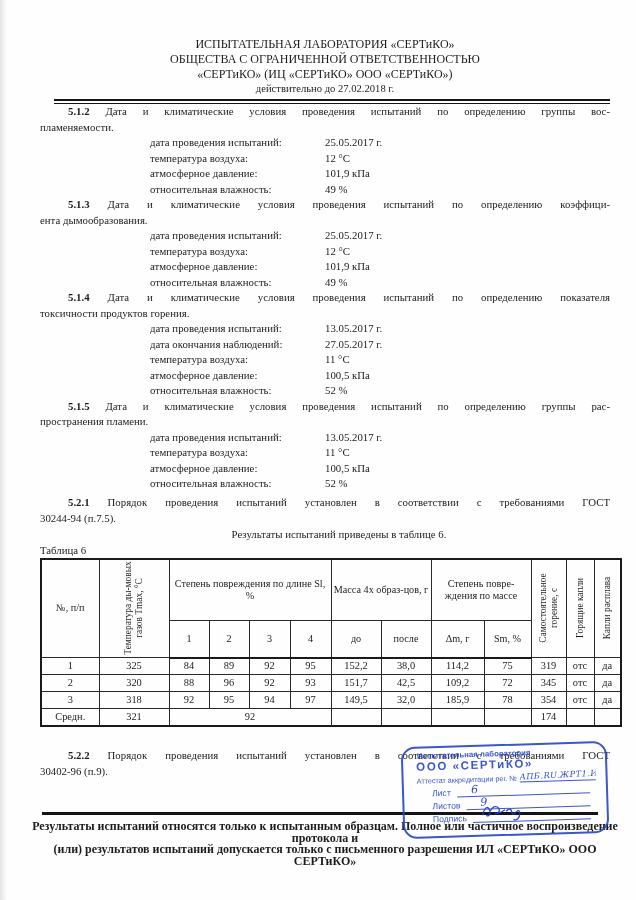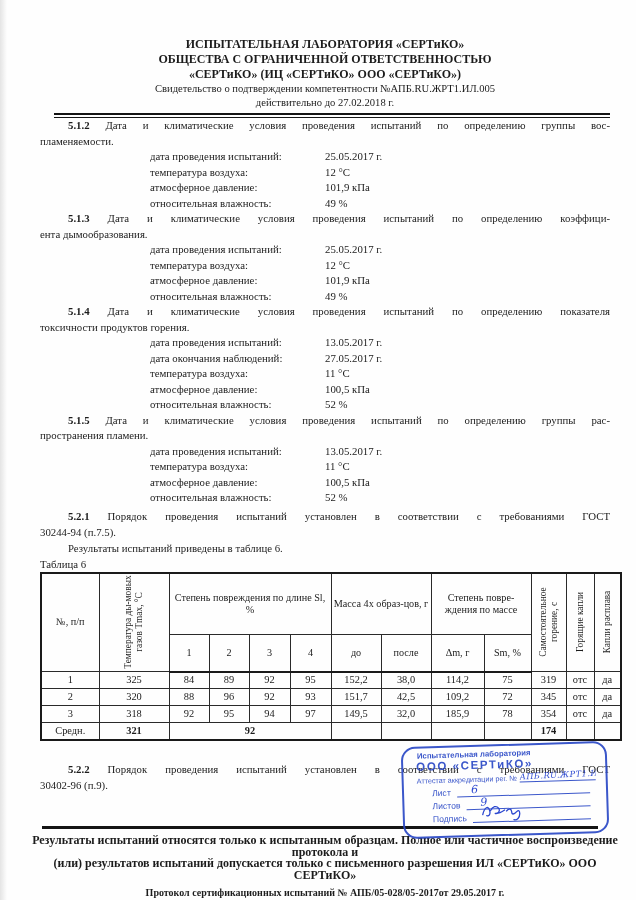--- a/index.html
+++ b/index.html
@@ -7,51 +7,51 @@
     position:relative; width:636px; height:900px; background:#fefefe;
     font-family:"Liberation Serif","DejaVu Serif",serif; color:#1c1c1c;
     overflow:hidden;
   }
   .page::before{ content:""; position:absolute; left:0; top:0; bottom:0; width:7px;
     background:linear-gradient(to right, rgba(0,0,0,0.10), rgba(0,0,0,0)); pointer-events:none;}
   .content { margin:0 26px 0 40px; width:570px; }
 
   
   .hdr { padding-top:37px; text-align:center; }
-  .hdr .hb { font-weight:bold; font-size:12px; line-height:15px; }
+  .hdr .hb { font-weight:normal; font-size:12px; line-height:15px; }
   .hdr .hr { font-size:10.6px; line-height:14px; }
   .rule2 { margin-top:3px; margin-left:14px; height:2px;
     border-top:2px solid #141414; border-bottom:1.5px solid #141414; }
 
   
   .sec { font-size:10.8px; line-height:15.5px; }
   .p1 { text-align:justify; text-align-last:justify; padding-left:28px; }
   .p2 { text-align:left; }
   .b  { font-weight:bold; }
   .cond { display:flex; padding-left:110px; line-height:15.5px; font-size:10.8px; }
   .cond .cl { width:175px; }
-  .res { padding-left:28px; font-size:10.8px; line-height:16px; }
+  .res { padding-left:28px; font-size:10.8px; line-height:16px;text-align:center; }
   .s521 { margin-top:2px; font-size:10.8px; line-height:16px; }
   .s522 { margin-top:20px; font-size:10.8px; line-height:16px; position:relative; z-index:1; }
   .tcap { font-size:10.8px; line-height:16px; }
 
   
   table.t6 { border-collapse:collapse; table-layout:fixed; width:580px;
     border:2px solid #1a1a1a; }
   .t6 td { border:1px solid #2a2a2a; text-align:center; vertical-align:middle;
     padding:0 1px; font-size:10.4px; line-height:1.15; }
   .t6 tr.h1 { height:62px; } .t6 tr.h2 { height:37px; }
   .t6 tr.h2 td { border-bottom:2px solid #1a1a1a; }
   .t6 td.vc { position:relative; overflow:hidden; }
   .t6 .vert { position:absolute; left:50%; top:50%; width:94px;
     transform:translate(-50%,-50%) rotate(-90deg); text-align:center;
     font-size:9.4px; line-height:1.12; }
   .t6 td.hd { font-size:10.2px; }
   .t6 tr.dr { height:17px; }
-  .t6 .bb { font-weight:bold; }
+  .t6 .bb { font-weight:normal; }
 
   
   .stamp { position:absolute; left:402px; top:744px; width:202px; height:88px;
     transform:rotate(-1.8deg); border:2.5px solid #2b49c6; border-radius:14px;
     color:#2b49c6; font-family:"Liberation Sans","DejaVu Sans",sans-serif;
     z-index:2; opacity:0.92; }
   .stamp .s1 { font-size:7.8px; font-weight:bold; padding:3px 0 0 14px; }
   .stamp .s2 { font-size:11.5px; font-weight:bold; letter-spacing:1.6px; padding:0 0 0 13px; }
   .stamp .s3 { display:flex; align-items:flex-end; font-size:7.2px; padding:1px 10px 0 13px; }
   .stamp .regul { flex:1; border-bottom:1.2px solid #2b49c6; margin-left:3px; height:11px;
@@ -74,21 +74,20 @@
 </head>
 <body>
 
 <div class="page">
   <div class="content">
 
     <div class="hdr">
       <div class="hb">ИСПЫТАТЕЛЬНАЯ ЛАБОРАТОРИЯ «СЕРТиКО»</div>
       <div class="hb">ОБЩЕСТВА С ОГРАНИЧЕННОЙ ОТВЕТСТВЕННОСТЬЮ</div>
       <div class="hb">«СЕРТиКО» (ИЦ «СЕРТиКО» ООО «СЕРТиКО»)</div>
-      <div class="hr">Свидетельство о подтверждении компетентности №АПБ.RU.ЖРТ1.ИЛ.005</div>
       <div class="hr">действительно до 27.02.2018 г.</div>
     </div>
     <div class="rule2"></div>
 
     <div class="sec">
       <div class="p1"><span class="b">5.1.2</span> <span>Дата и климатические условия проведения испытаний по определению группы вос-</span></div>
       <div class="p2">пламеняемости.</div>
       <div class="cond">
           <span class="cl">дата проведения испытаний:</span>
           <span>25.05.2017 г.</span>
@@ -289,21 +288,20 @@
     <div class="s522">
       <div class="p1"><span class="b">5.2.2</span> <span>Порядок проведения испытаний установлен в соответствии с требованиями ГОСТ</span></div>
       <div class="p2">30402-96 (п.9).</div>
     </div>
 
     <div class="frule"></div>
     <div class="disc">
       <div>Результаты испытаний относятся только к испытанным образцам. Полное или частичное воспроизведение протокола и</div>
       <div>(или) результатов испытаний допускается только с письменного разрешения ИЛ «СЕРТиКО» ООО СЕРТиКО»</div>
     </div>
-    <div class="proto">Протокол сертификационных испытаний № АПБ/05-028/05-2017от 29.05.2017 г.</div>
 
   </div>
 
   <div class="stamp">
     <div class="s1">Испытательная лаборатория</div>
     <div class="s2">ООО «СЕРТиКО»</div>
     <div class="s3">
       <span>Аттестат аккредитации рег. №</span>
       <span class="regul"><span class="hand">АПБ.RU.ЖРТ1.ИЛ.005</span></span>
     </div>

